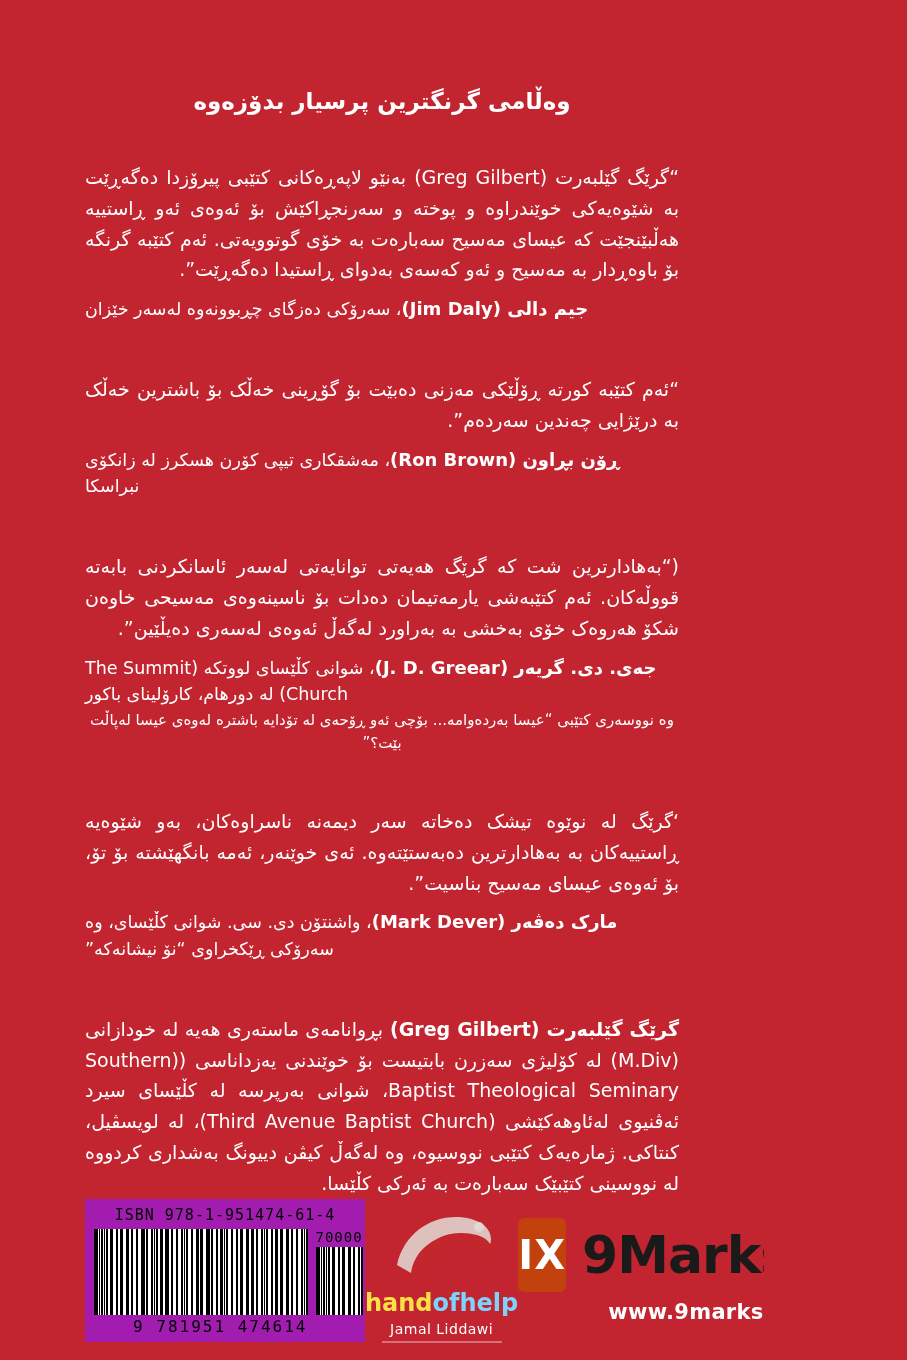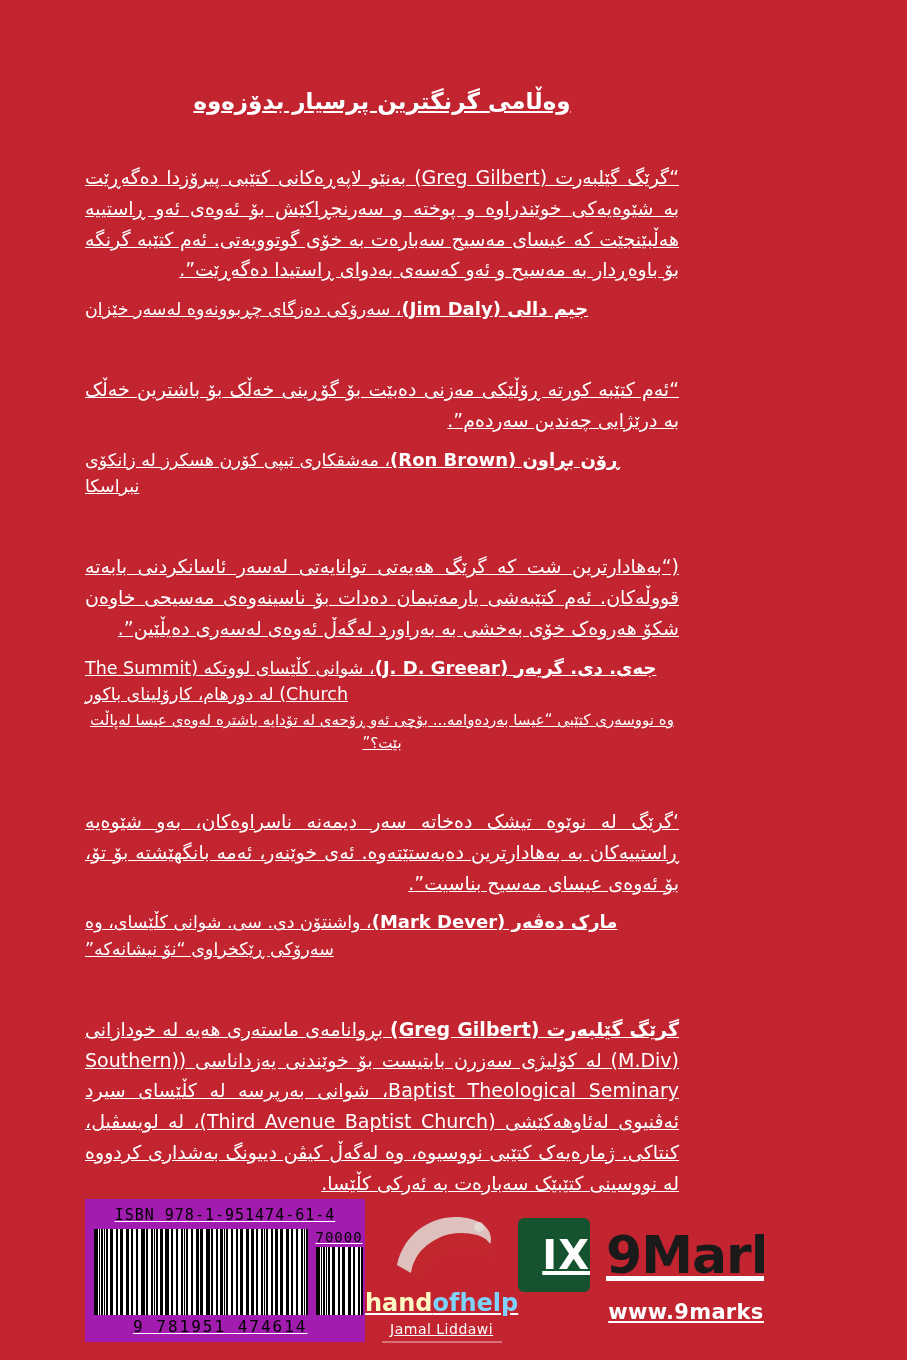--- a/index.html
+++ b/index.html
@@ -6,21 +6,20 @@
   .cover{
     position:relative;
     width:764px;height:1360px;
     box-sizing:border-box;
     padding:88px 85px 60px 85px;
     background:#c22430;
     color:#ffffff;
     font-family:"DejaVu Sans", sans-serif;
     display:flex;flex-direction:column;
     overflow:hidden;
-    text-decoration:underline;
   }
   .text-col{direction:rtl;}
   .title{
     text-align:center;
     font-size:23px;font-weight:bold;
     margin:0 0 48px 0;
     letter-spacing:.2px;
   }
   .quote{
     margin:0;
@@ -102,32 +101,32 @@
     font-family:"DejaVu Sans Mono", monospace;
     font-size:14px;
     text-align:center;
     letter-spacing:1px;
   }
   .addon-bars{height:68px;margin-top:2px;}
 
   .hoh{width:210px;text-align:center;}
   .hoh svg{display:block;margin:0 auto;}
   .hoh-name{font-size:24px;font-weight:bold;margin-top:-6px;}
-  .hoh-gray{color:#fef9c3;}
+  .hoh-gray{color:#fde047;}
   .hoh-green{color:#7dd3fc;}
   .hoh-person{font-size:14px;color:#ffffff;margin-top:4px;letter-spacing:.5px;}
   .hoh-rule{height:2px;background:rgba(255,255,255,.35);width:120px;margin:4px auto 0 auto;}
 
   .ninemarks{width:250px;}
   .nm-row{display:flex;align-items:center;gap:16px;}
   .nm-box{
     width:74px;height:74px;
-    background:#14532d;
+    background:#c2410c;
     border-radius:6px;
-    display:flex;align-items:center;justify-content:center;padding-left:24px;
+    display:flex;align-items:center;justify-content:center;
   }
   .nm-box span{
     color:#ffffff;font-weight:bold;font-size:40px;
     font-family:"DejaVu Sans", sans-serif;letter-spacing:1px;
   }
   .nm-name{
     color:#1a1a1a;
     font-size:52px;font-weight:bold;
     letter-spacing:-1px;
   }

